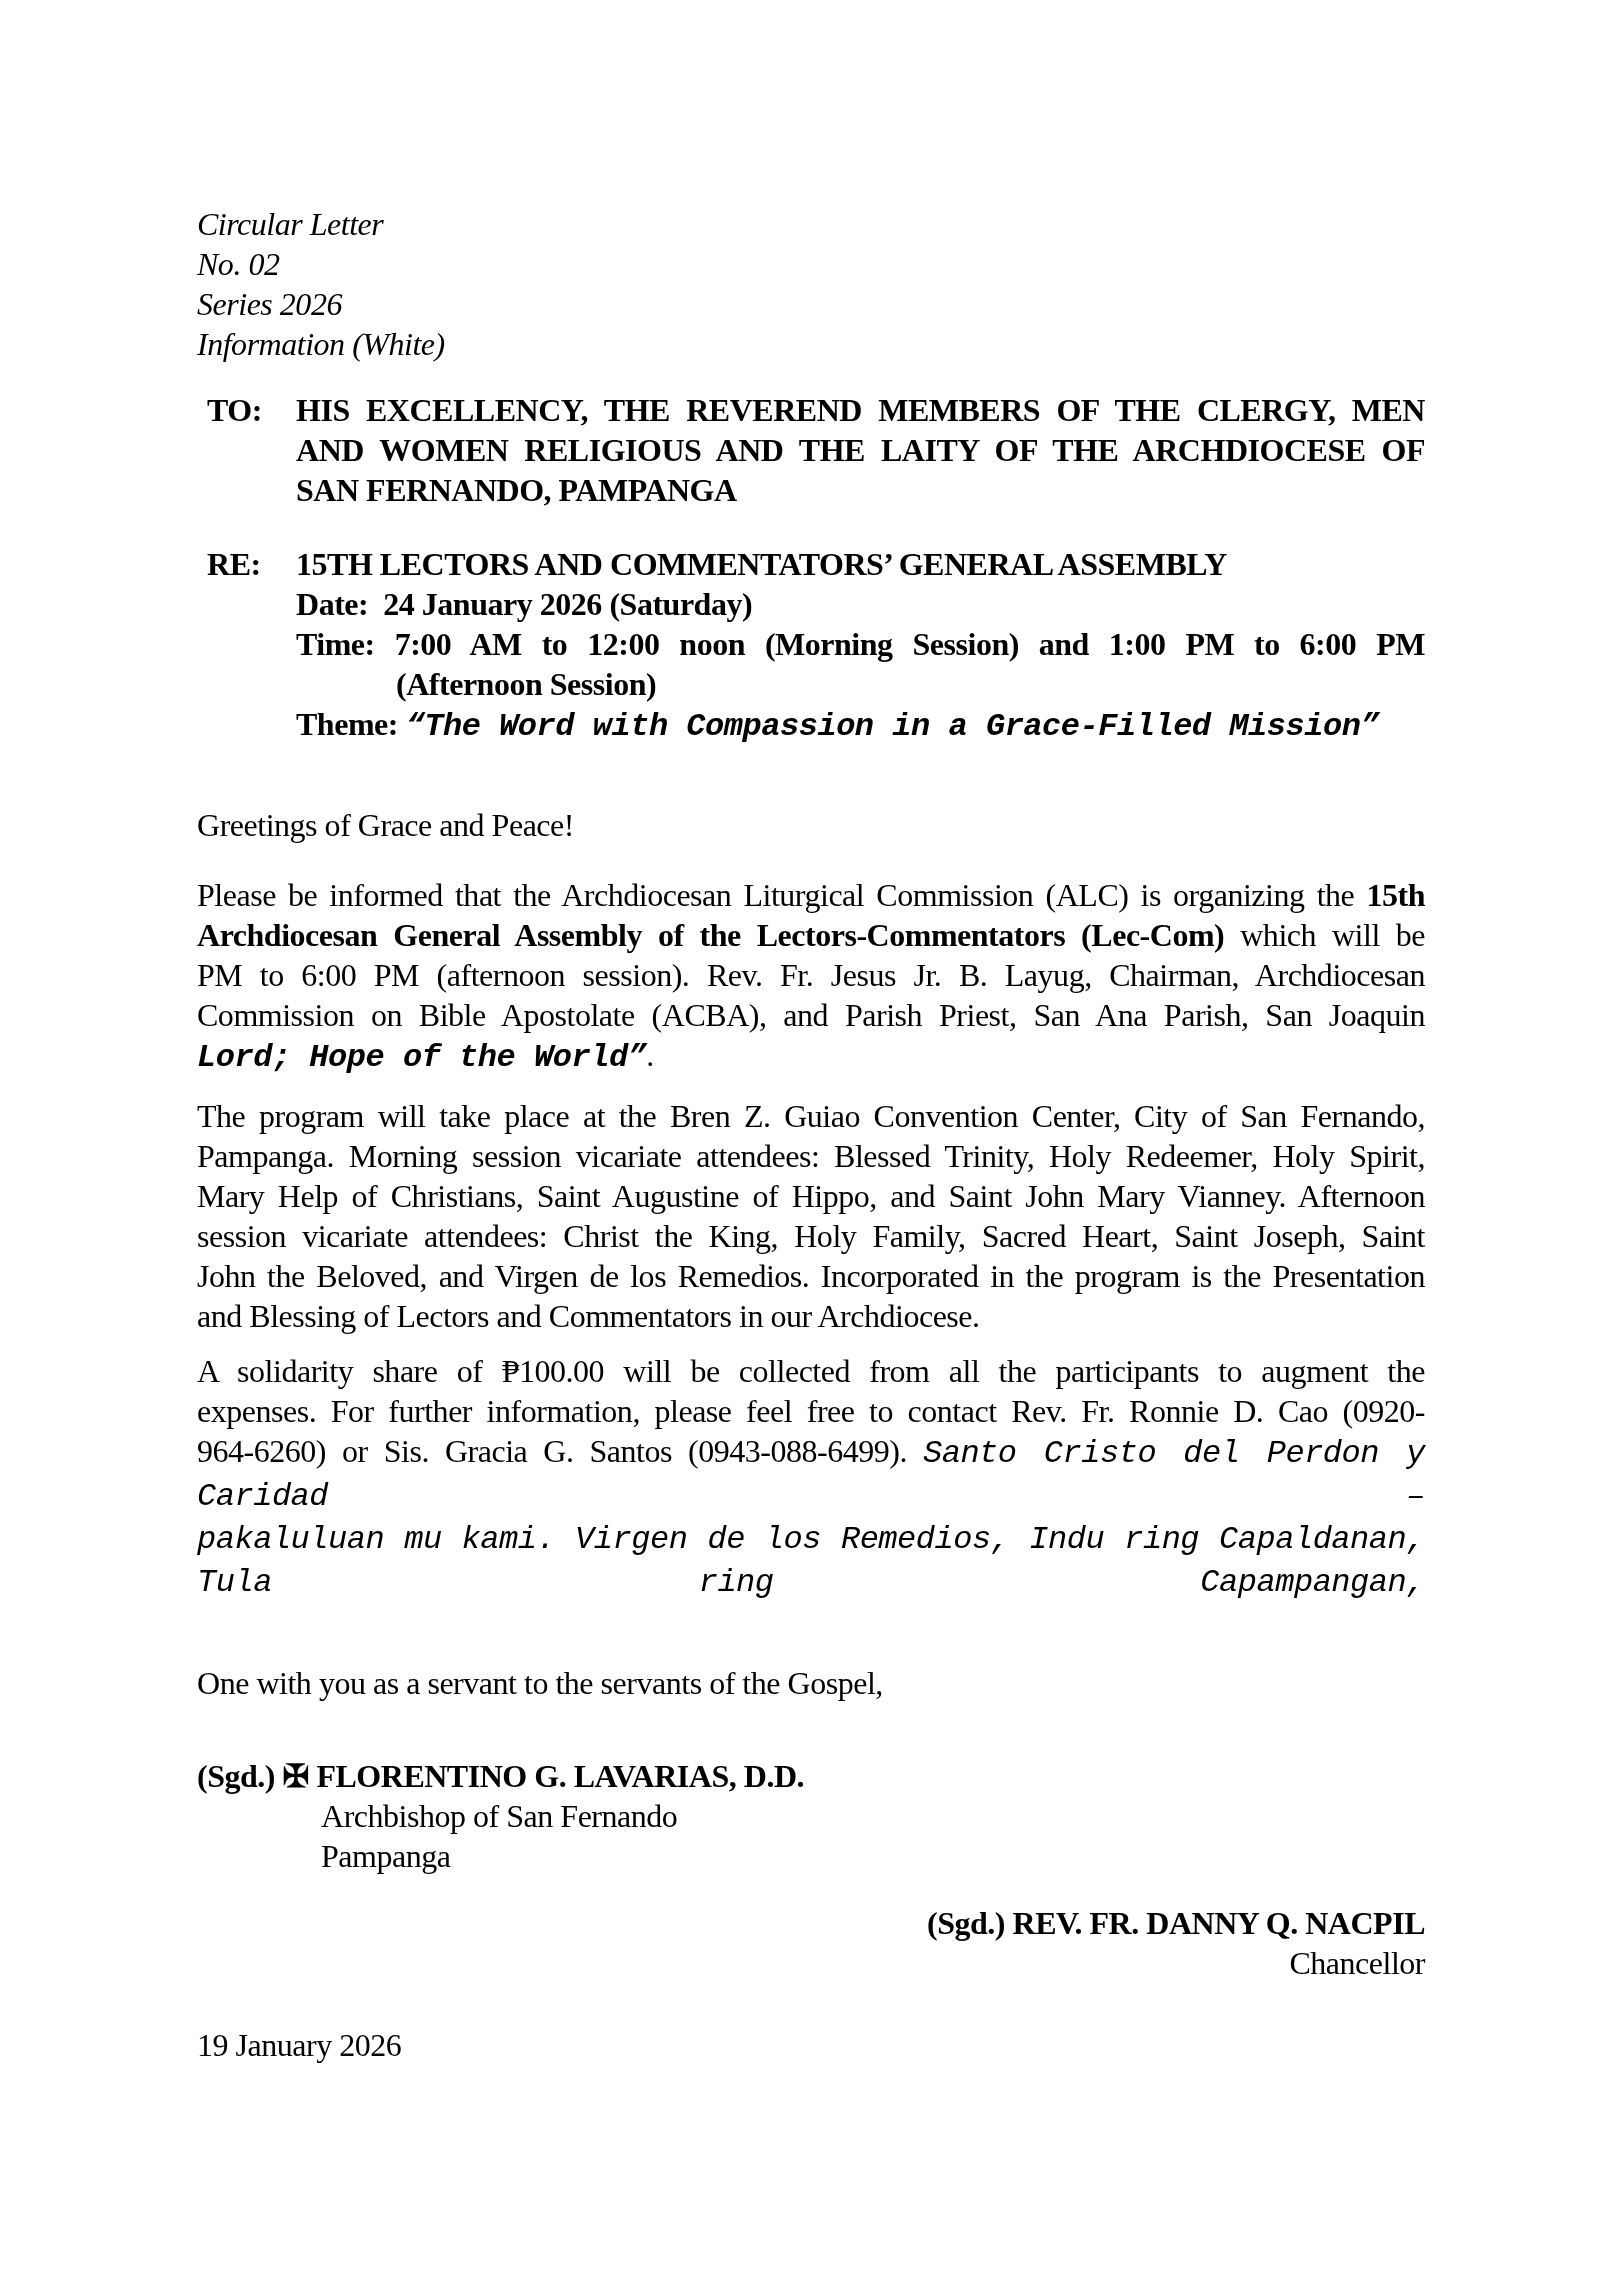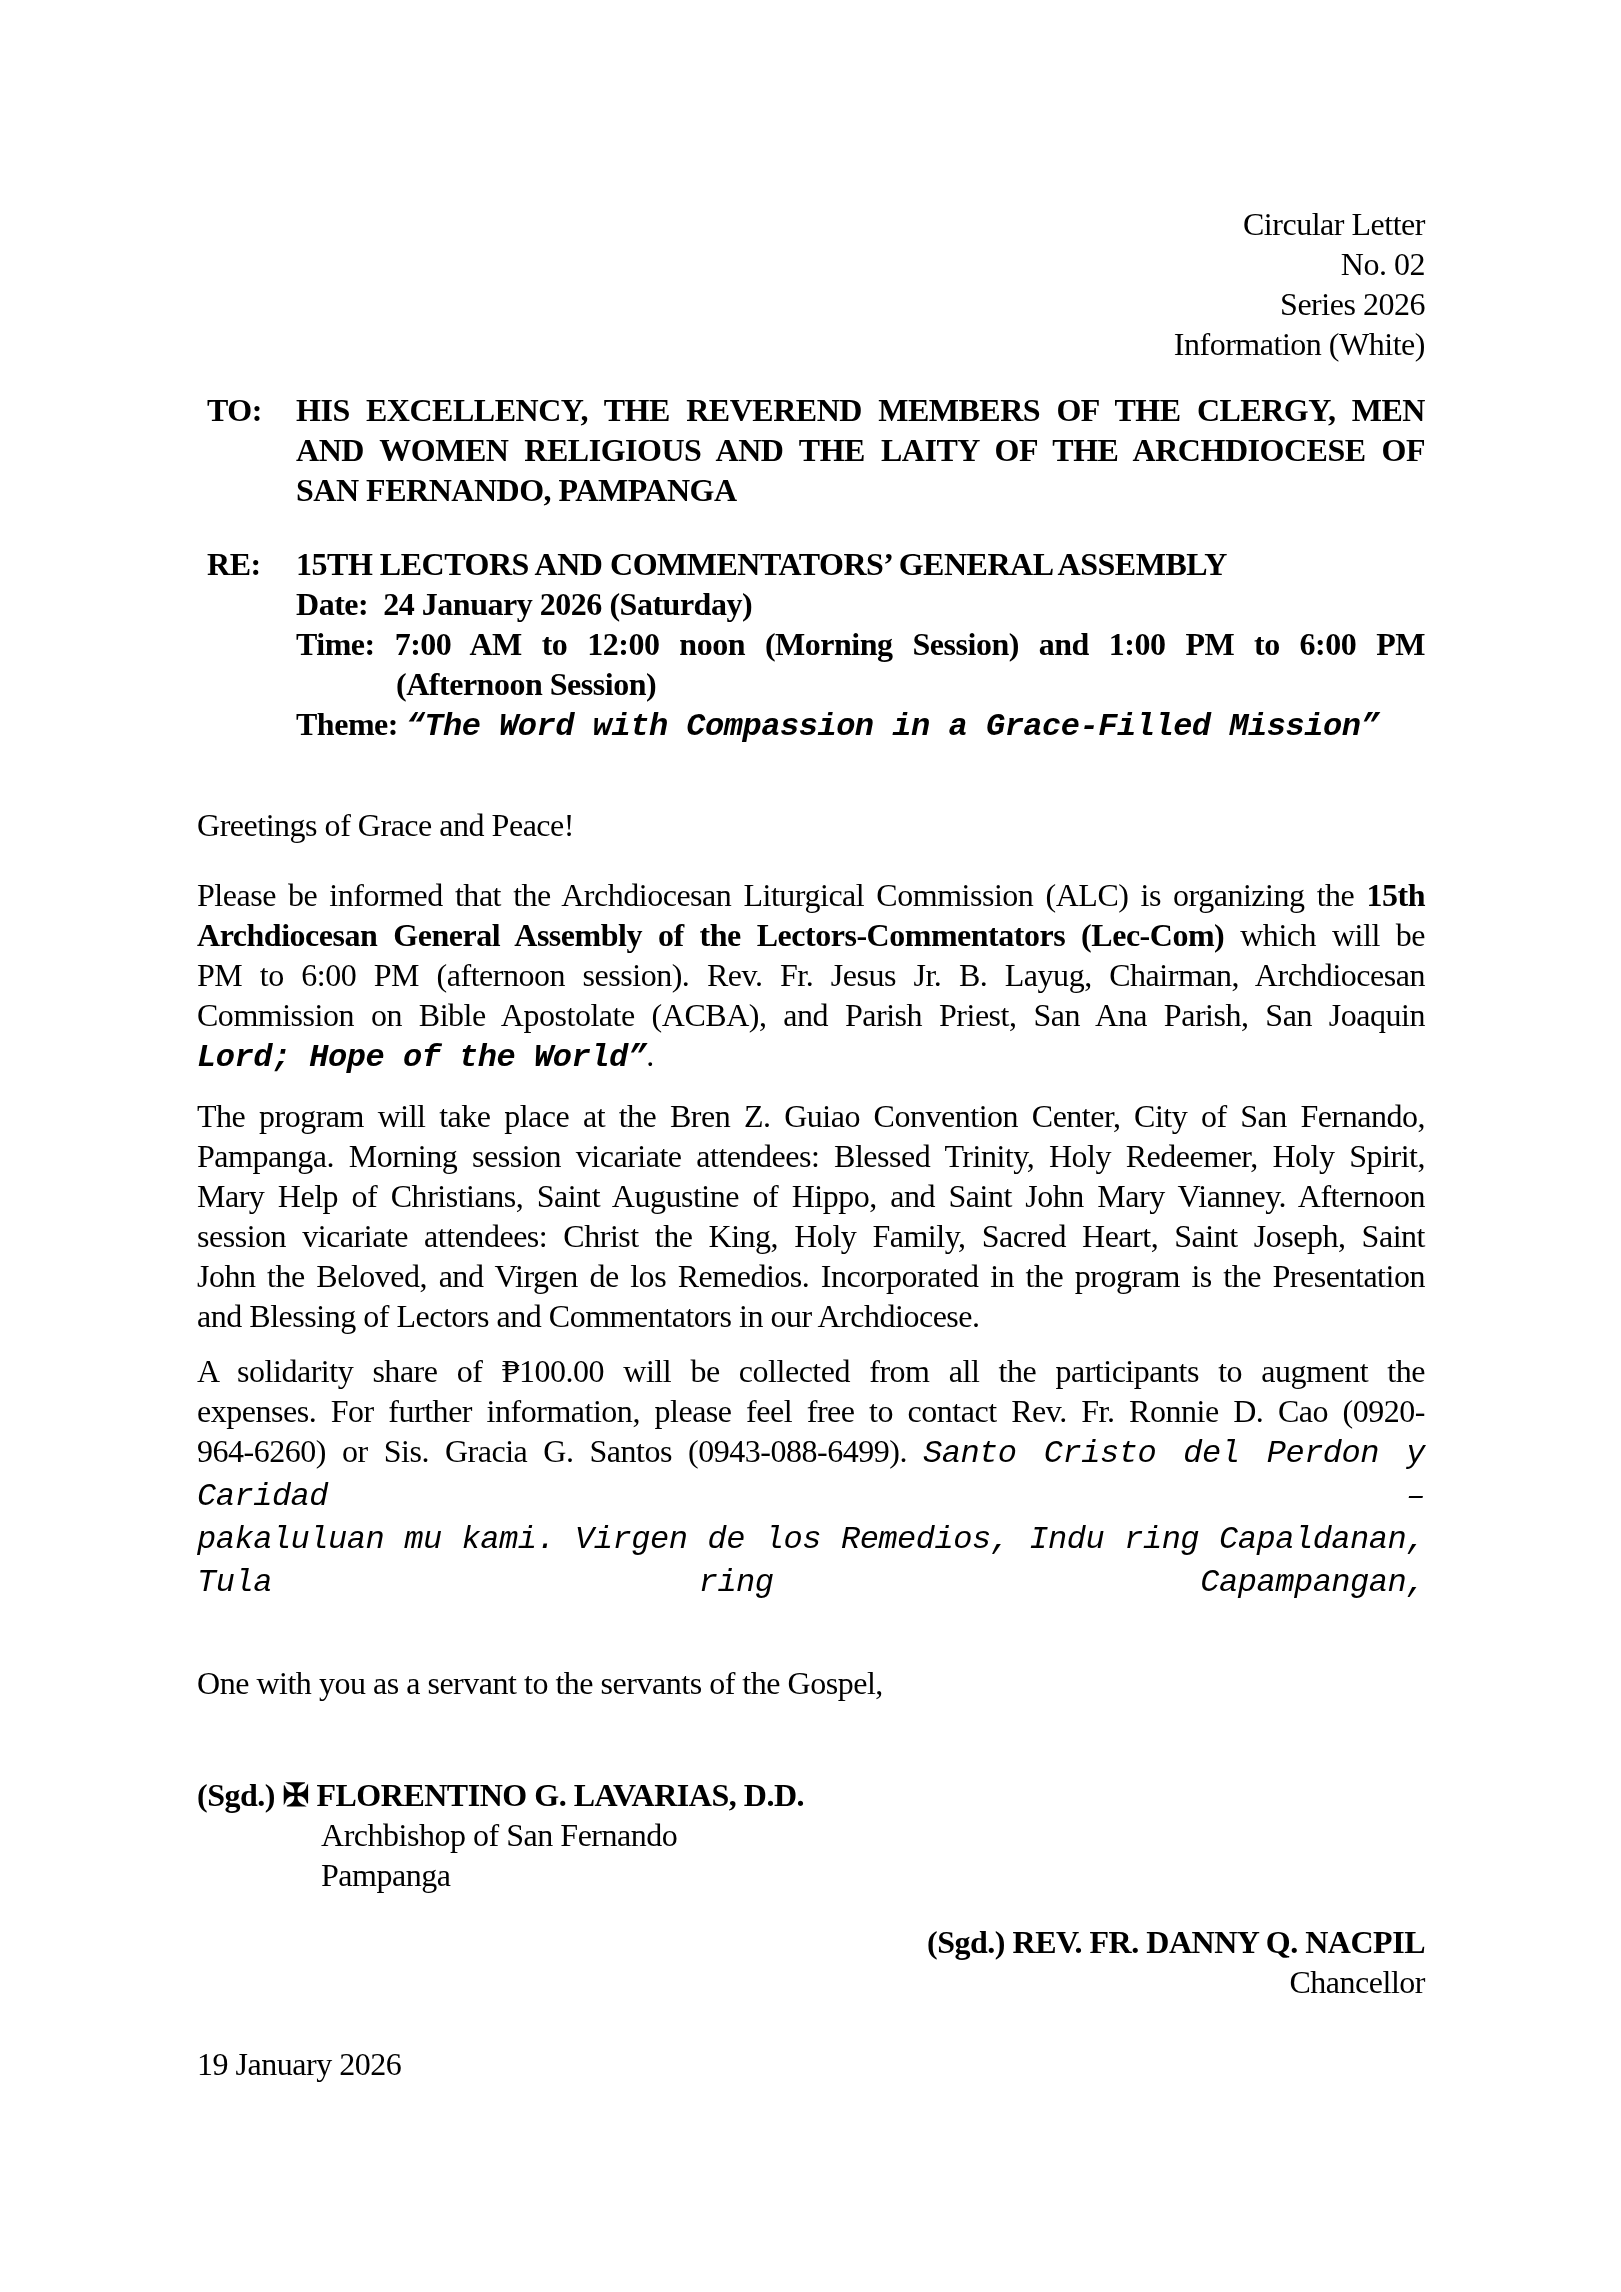--- a/index.html
+++ b/index.html
@@ -25,40 +25,40 @@
     width: 1228px;
   }
   .ln {
     letter-spacing: -0.015em;
     min-height: 40px;
   }
   .ln > span { letter-spacing: inherit; }
   .b { font-weight: 700; }
   .i { font-style: italic; font-family: Liberation Mono, monospace; }
   .j { text-align: justify; text-align-last: justify; }
-  .blk-ref { text-align: right; }
+  .blk-ref { text-align: left; font-style: italic; }
   .hang { position: relative; }
   .hang .label {
     position: absolute;
     left: 10px;
     top: 0;
     font-weight: 700;
     letter-spacing: -0.015em;
   }
   .hang .ln { margin-left: 99px; }
   .ln.sub { margin-left: 199px; }
   .ln.ind { margin-left: 124px; }
   .blk-to      { margin-top: 26px; }
   .blk-re      { margin-top: 34px; }
   .blk-greeting{ margin-top: 58px; }
   .blk-p1      { margin-top: 29.6px; }
   .blk-p2      { margin-top: 18px; }
   .blk-p3      { margin-top: 15px; }
   .blk-closing { margin-top: 60px; }
-  .blk-sig1    { margin-top: 72px; }
+  .blk-sig1    { margin-top: 53px; }
   .blk-sig2    { margin-top: 27px; margin-left: auto; width: max-content; text-align: right; }
   .blk-date    { margin-top: 42px; }
 </style>
 </head>
 <body>
 
 <div class="page">
   <div class="content">
 
     <div class="blk-ref">

